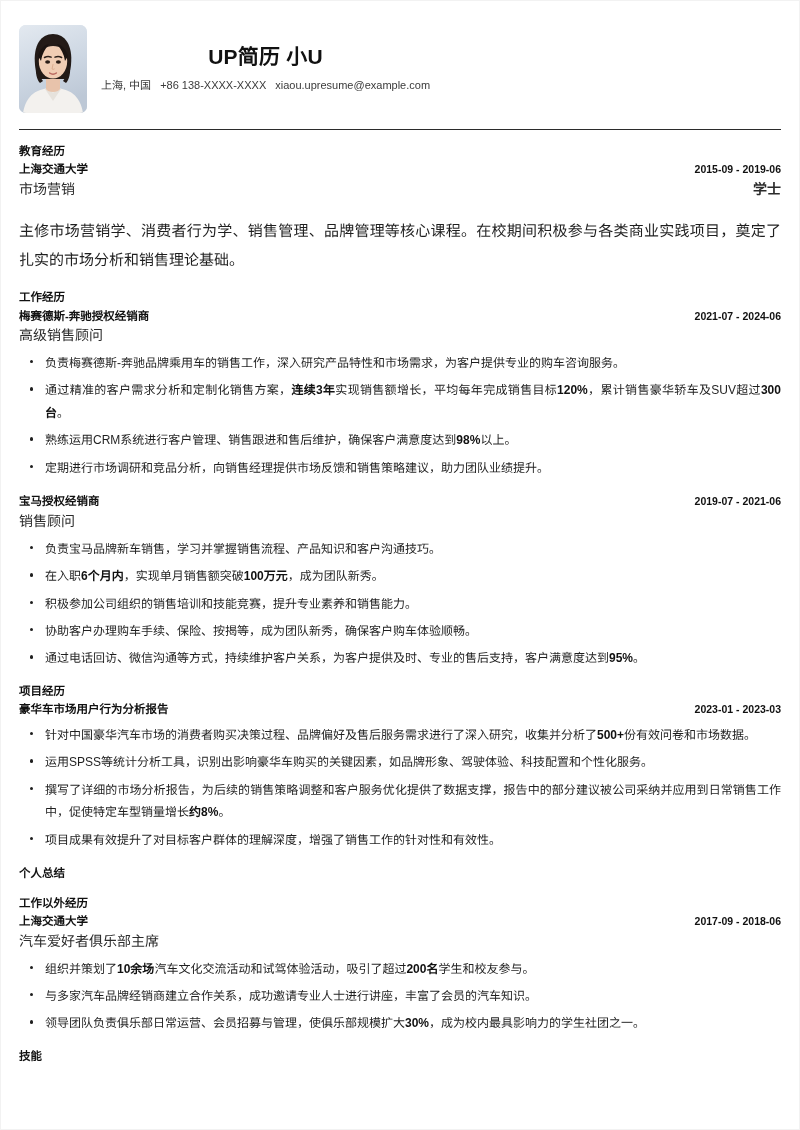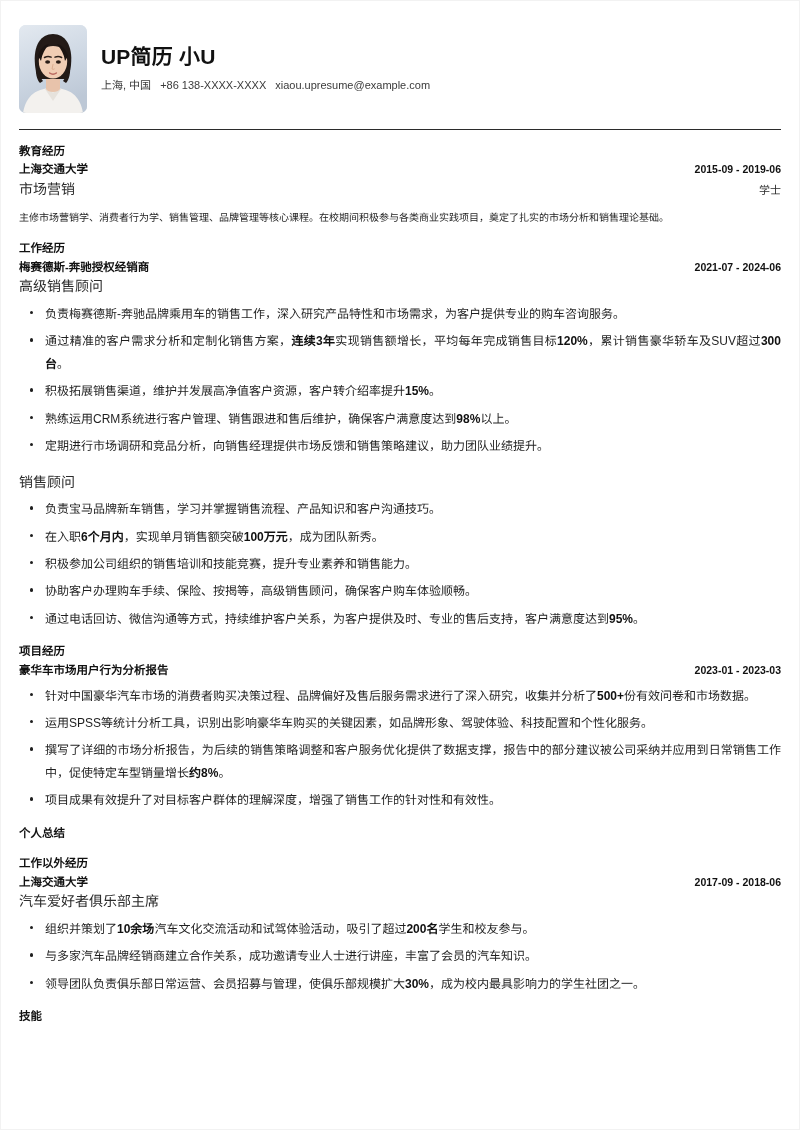--- a/index.html
+++ b/index.html
@@ -44,20 +44,21 @@
     position: relative;
     background: linear-gradient(170deg, #dfe6ee 0%, #ccd6e2 55%, #c2ccd9 100%);
   }
   .photo svg { display: block; width: 100%; height: 100%; }
 
   .id-block {
     display: flex;
     flex-direction: column;
     justify-content: center;
     padding-bottom: 2px;
+    align-items: center;
   }
   .name {
     font-size: 21px;
     font-weight: bold;
     letter-spacing: 0.2px;
     line-height: 1.2;
     color: #111111;
     margin: 0 0 9px 0;
   }
   .contact {
@@ -102,32 +103,33 @@
     font-weight: bold;
     color: #111111;
     white-space: nowrap;
   }
   .role {
     font-size: 14px;
     font-weight: normal;
     color: #2b2b2b;
   }
   .meta-right {
-    font-size: 11px;
-    font-weight: normal;
+    font-size: 14px;
+    font-weight: bold;
     color: #2b2b2b;
     white-space: nowrap;
   }
 
   .para {
-    font-size: 10px;
+    font-size: 15px;
     line-height: 1.95;
     color: #1f1f1f;
-    margin-top: 7px;
+    margin-top: 17px;
     text-align: justify;
+    font-family: Liberation Mono, monospace;
   }
 
   ul.bullets {
     list-style: none;
     margin: 5px 0 0 0;
     padding: 0;
   }
   ul.bullets li {
     position: relative;
     padding-left: 26px;
@@ -226,35 +228,38 @@
               <span class="org">梅赛德斯-奔驰授权经销商</span>
               <span class="date">2021-07 - 2024-06</span>
             </div>
             <div class="entry-line">
               <span class="role">高级销售顾问</span>
               <span class="meta-right"></span>
             </div>
             <ul class="bullets">
               <li>负责梅赛德斯-奔驰品牌乘用车的销售工作，深入研究产品特性和市场需求，为客户提供专业的购车咨询服务。</li>
               <li>通过精准的客户需求分析和定制化销售方案，<b>连续3年</b>实现销售额增长，平均每年完成销售目标<b>120%</b>，累计销售豪华轿车及SUV超过<b>300台</b>。</li>
-              <li>积极拓展销售渠道，维护并发展高净值客户资源，客户转介绍率提升<b>15%</b>。</li>
               <li>熟练运用CRM系统进行客户管理、销售跟进和售后维护，确保客户满意度达到<b>98%</b>以上。</li>
               <li>定期进行市场调研和竞品分析，向销售经理提供市场反馈和销售策略建议，助力团队业绩提升。</li>
             </ul>
           </div>
           <div class="entry">
+            <div class="entry-line">
+              <span class="org">宝马授权经销商</span>
+              <span class="date">2019-07 - 2021-06</span>
+            </div>
             <div class="entry-line">
               <span class="role">销售顾问</span>
               <span class="meta-right"></span>
             </div>
             <ul class="bullets">
               <li>负责宝马品牌新车销售，学习并掌握销售流程、产品知识和客户沟通技巧。</li>
               <li>在入职<b>6个月内</b>，实现单月销售额突破<b>100万元</b>，成为团队新秀。</li>
               <li>积极参加公司组织的销售培训和技能竞赛，提升专业素养和销售能力。</li>
-              <li>协助客户办理购车手续、保险、按揭等，高级销售顾问，确保客户购车体验顺畅。</li>
+              <li>协助客户办理购车手续、保险、按揭等，成为团队新秀，确保客户购车体验顺畅。</li>
               <li>通过电话回访、微信沟通等方式，持续维护客户关系，为客户提供及时、专业的售后支持，客户满意度达到<b>95%</b>。</li>
             </ul>
           </div>
         </div>
         <div class="section">
           <div class="section-title">项目经历</div>
           <div class="entry">
             <div class="entry-line">
               <span class="org">豪华车市场用户行为分析报告</span>
               <span class="date">2023-01 - 2023-03</span>

